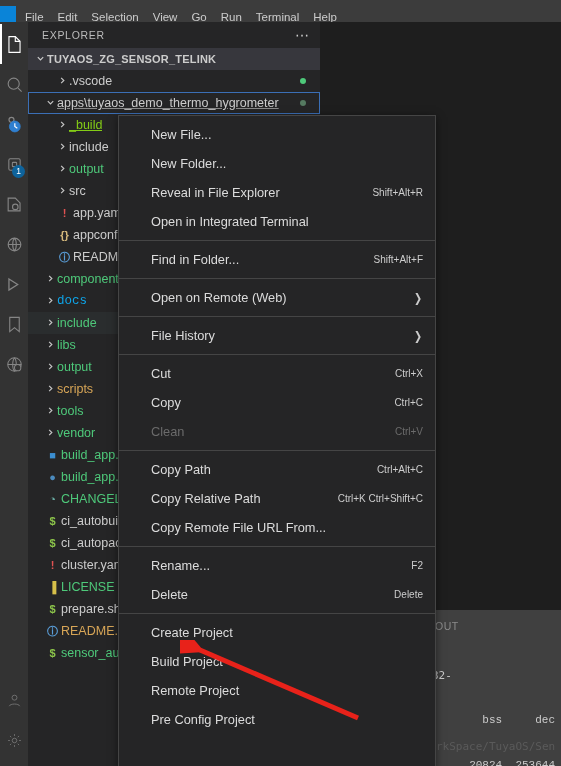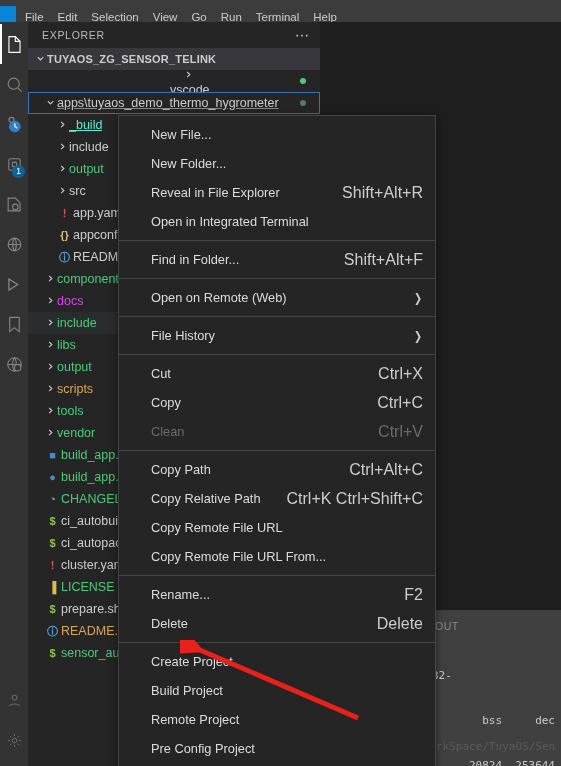--- a/index.html
+++ b/index.html
@@ -104,21 +104,21 @@
   .panel-tabs{
     height:26px; display:flex; align-items:flex-end; gap:16px; padding-left:8px;
     font-size:10.5px; letter-spacing:.6px; color:#8b8b8b;
   }
   .panel-tabs .pt{ padding-bottom:4px; }
   .panel-tabs .pt.active{ color:#e7e7e7; border-bottom:1px solid #e7e7e7; }
   .term{
     padding:2px 0 0 6px; font-family:"DejaVu Sans Mono", monospace;
     font-size:11px; line-height:15px; color:#cccccc; white-space:pre;
   }
-  .term .r{ text-align:right; padding-right:6px; }
+  .term .r{ text-align:right; padding-right:6px;font-family:Liberation Mono, monospace; }
   .term2{
     position:absolute; left:330px; top:704px; width:231px;
     font-family:"DejaVu Sans Mono", monospace; font-size:11px; line-height:17px;
     color:#cccccc; white-space:pre;
   }
   .dim{ color:#5a5a5a; }
 
   
   .ctxmenu{
     position:absolute; left:118px; top:115px; width:318px;
@@ -126,21 +126,21 @@
     border:1px solid #454545;
     box-shadow:0 2px 8px rgba(0,0,0,.5);
     padding:4px 0;
     z-index:40;
   }
   .ctxitem{
     position:relative; height:29px; display:flex; align-items:center;
     padding:0 12px 0 32px; font-size:12.8px; color:#dcdcdc; white-space:nowrap;
   }
   .ctxitem .key{
-    margin-left:auto; font-size:16px; color:#cdcdcd; padding-left:20px;
+    margin-left:auto; font-size:10px; color:#cdcdcd; padding-left:20px;
   }
   .ctxitem.disabled,.ctxitem.disabled .key{ color:#6b6b6b; }
   .ctxitem .submore{
     margin-left:auto; font-size:12px; color:#cccccc; transform:scaleX(.8);
   }
   .ctxsep{ height:1px; background:#454545; margin:4px 0; }
 
   
   .arrow{ position:absolute; left:180px; top:640px; z-index:60; pointer-events:none; }
 </style>
@@ -276,39 +276,39 @@
     <div class="rootrow">
       <span class="chev">
         <svg width="9" height="9" viewBox="0 0 10 10" fill="none" stroke="#cccccc" stroke-width="1.3">
             <path d="M2 3.5L5 6.5 8 3.5"></path>
           </svg>
       </span>
       <span>TUYAOS_ZG_SENSOR_TELINK</span>
     </div>
 
     <div id="tree">
-        <div class="treerow" style="padding-left: 28px; flex-direction: column;">
+        <div class="treerow" style="padding-left: 28px;">
           <span class="chev"><svg width="9" height="9" viewBox="0 0 10 10" fill="none" stroke="#c5c5c5" stroke-width="1.3">
               <path d="M3.5 2L6.5 5 3.5 8"></path>
             </svg></span>
           <span class="lbl" style="color: rgb(204, 204, 204);">.vscode</span>
           <span class="dot-green"></span>
         </div>
         <div class="treerow sel-outline" style="padding-left: 16px;">
           <span class="chev"><svg width="9" height="9" viewBox="0 0 10 10" fill="none" stroke="#c5c5c5" stroke-width="1.3">
               <path d="M2 3.5L5 6.5 8 3.5"></path>
             </svg></span>
           <span class="lbl underline-path" style="color: rgb(204, 204, 204);">apps\tuyaos_demo_thermo_hygrometer</span>
           <span class="dot-dim"></span>
         </div>
         <div class="treerow" style="padding-left: 28px;">
           <span class="chev"><svg width="9" height="9" viewBox="0 0 10 10" fill="none" stroke="#c5c5c5" stroke-width="1.3">
               <path d="M3.5 2L6.5 5 3.5 8"></path>
             </svg></span>
-          <span class="lbl" style="color: #5eead4; text-decoration: underline;">_build</span>
+          <span class="lbl" style="color: #84cc16; text-decoration: underline;">_build</span>
         </div>
         <div class="treerow" style="padding-left: 28px;">
           <span class="chev"><svg width="9" height="9" viewBox="0 0 10 10" fill="none" stroke="#c5c5c5" stroke-width="1.3">
               <path d="M3.5 2L6.5 5 3.5 8"></path>
             </svg></span>
           <span class="lbl" style="color: rgb(204, 204, 204);">include</span>
         </div>
         <div class="treerow" style="padding-left: 28px;">
           <span class="chev"><svg width="9" height="9" viewBox="0 0 10 10" fill="none" stroke="#c5c5c5" stroke-width="1.3">
               <path d="M3.5 2L6.5 5 3.5 8"></path>
@@ -336,21 +336,21 @@
         <div class="treerow" style="padding-left: 16px;">
           <span class="chev"><svg width="9" height="9" viewBox="0 0 10 10" fill="none" stroke="#c5c5c5" stroke-width="1.3">
               <path d="M3.5 2L6.5 5 3.5 8"></path>
             </svg></span>
           <span class="lbl" style="color: rgb(78, 201, 122);">components</span>
         </div>
         <div class="treerow" style="padding-left: 16px;">
           <span class="chev"><svg width="9" height="9" viewBox="0 0 10 10" fill="none" stroke="#c5c5c5" stroke-width="1.3">
               <path d="M3.5 2L6.5 5 3.5 8"></path>
             </svg></span>
-          <span class="lbl" style="color: #d946ef;">docs</span>
+          <span class="lbl" style="color: #0ea5e9; font-family: Liberation Mono, monospace;">docs</span>
         </div>
         <div class="treerow hl" style="padding-left: 16px;">
           <span class="chev"><svg width="9" height="9" viewBox="0 0 10 10" fill="none" stroke="#c5c5c5" stroke-width="1.3">
               <path d="M3.5 2L6.5 5 3.5 8"></path>
             </svg></span>
           <span class="lbl" style="color: rgb(78, 201, 122);">include</span>
         </div>
         <div class="treerow" style="padding-left: 16px;">
           <span class="chev"><svg width="9" height="9" viewBox="0 0 10 10" fill="none" stroke="#c5c5c5" stroke-width="1.3">
               <path d="M3.5 2L6.5 5 3.5 8"></path>
@@ -488,23 +488,20 @@
         <span class="key">Ctrl+V</span>
       </div>
       <div class="ctxsep"></div>
       <div class="ctxitem">
         <span>Copy Path</span>
         <span class="key">Ctrl+Alt+C</span>
       </div>
       <div class="ctxitem">
         <span>Copy Relative Path</span>
         <span class="key">Ctrl+K Ctrl+Shift+C</span>
-      </div>
-      <div class="ctxitem">
-        <span>Copy Remote File URL</span>
       </div>
       <div class="ctxitem">
         <span>Copy Remote File URL From...</span>
       </div>
       <div class="ctxsep"></div>
       <div class="ctxitem">
         <span>Rename...</span>
         <span class="key">F2</span>
       </div>
       <div class="ctxitem">

